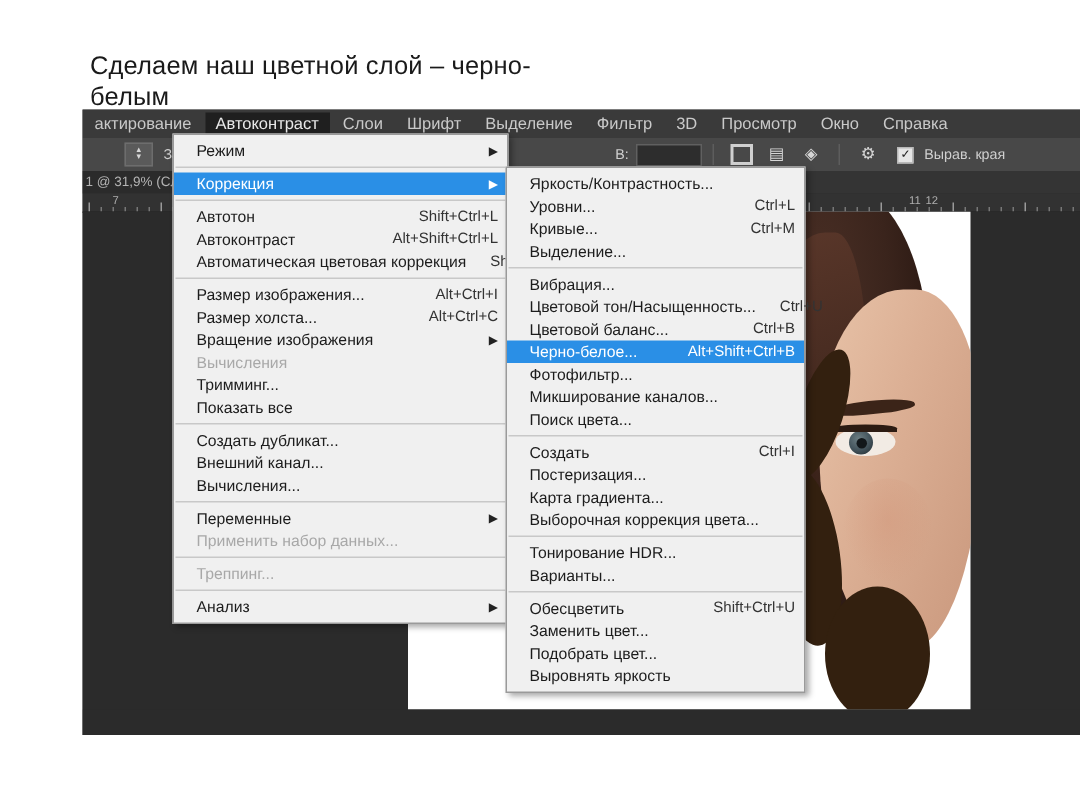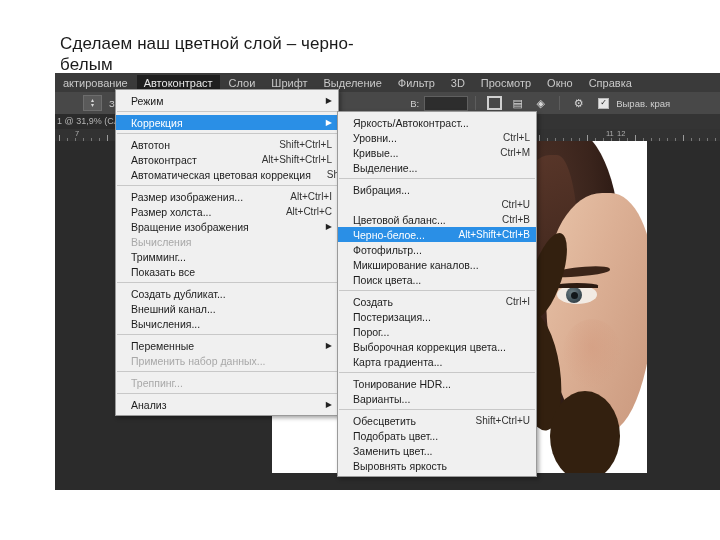--- a/index.html
+++ b/index.html
@@ -407,38 +407,39 @@
       </div>
       <div class="msep"></div>
       <div class="mi">
         <span class="lbl">Анализ</span>
         <span class="arr">▶</span>
       </div>
     </div>
 
   <div id="menu-adjust" class="menu">
       <div class="mi">
-        <span class="lbl">Яркость/Автоконтраст...</span>
+        <span class="lbl">Яркость/Контрастность...</span>
       </div>
       <div class="mi">
         <span class="lbl">Уровни...</span>
         <span class="acc">Ctrl+L</span>
       </div>
       <div class="mi">
         <span class="lbl">Кривые...</span>
         <span class="acc">Ctrl+M</span>
       </div>
       <div class="mi">
         <span class="lbl">Выделение...</span>
       </div>
       <div class="msep"></div>
       <div class="mi">
         <span class="lbl">Вибрация...</span>
       </div>
       <div class="mi">
+        <span class="lbl">Цветовой тон/Насыщенность...</span>
         <span class="acc">Ctrl+U</span>
       </div>
       <div class="mi">
         <span class="lbl">Цветовой баланс...</span>
         <span class="acc">Ctrl+B</span>
       </div>
       <div class="mi selected">
         <span class="lbl">Черно-белое...</span>
         <span class="acc">Alt+Shift+Ctrl+B</span>
       </div>
@@ -453,44 +454,41 @@
       </div>
       <div class="msep"></div>
       <div class="mi">
         <span class="lbl">Создать</span>
         <span class="acc">Ctrl+I</span>
       </div>
       <div class="mi">
         <span class="lbl">Постеризация...</span>
       </div>
       <div class="mi">
-        <span class="lbl">Порог...</span>
+        <span class="lbl">Карта градиента...</span>
       </div>
       <div class="mi">
         <span class="lbl">Выборочная коррекция цвета...</span>
-      </div>
-      <div class="mi">
-        <span class="lbl">Карта градиента...</span>
       </div>
       <div class="msep"></div>
       <div class="mi">
         <span class="lbl">Тонирование HDR...</span>
       </div>
       <div class="mi">
         <span class="lbl">Варианты...</span>
       </div>
       <div class="msep"></div>
       <div class="mi">
         <span class="lbl">Обесцветить</span>
         <span class="acc">Shift+Ctrl+U</span>
       </div>
       <div class="mi">
+        <span class="lbl">Заменить цвет...</span>
+      </div>
+      <div class="mi">
         <span class="lbl">Подобрать цвет...</span>
       </div>
       <div class="mi">
-        <span class="lbl">Заменить цвет...</span>
-      </div>
-      <div class="mi">
         <span class="lbl">Выровнять яркость</span>
       </div>
     </div>
 
 </div>
 
 </body></html>

